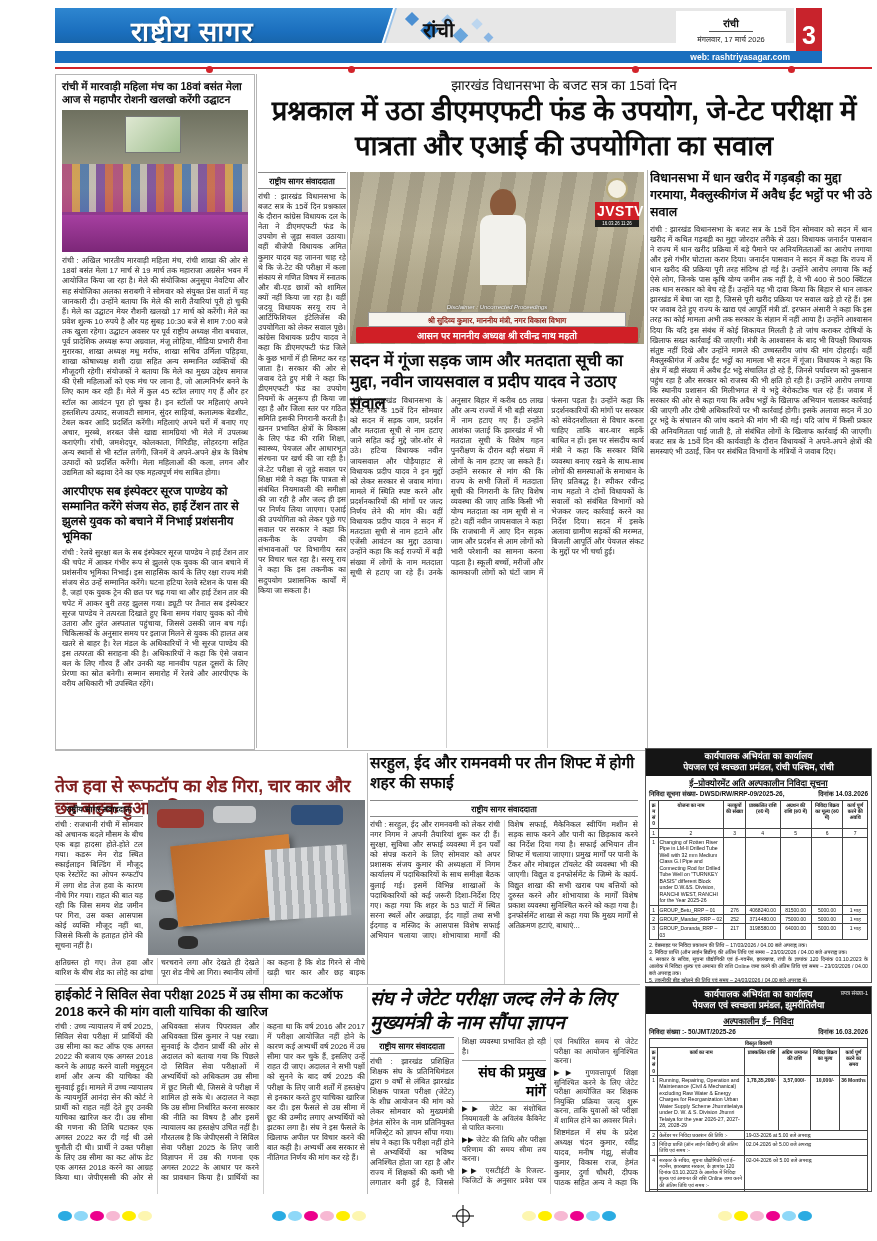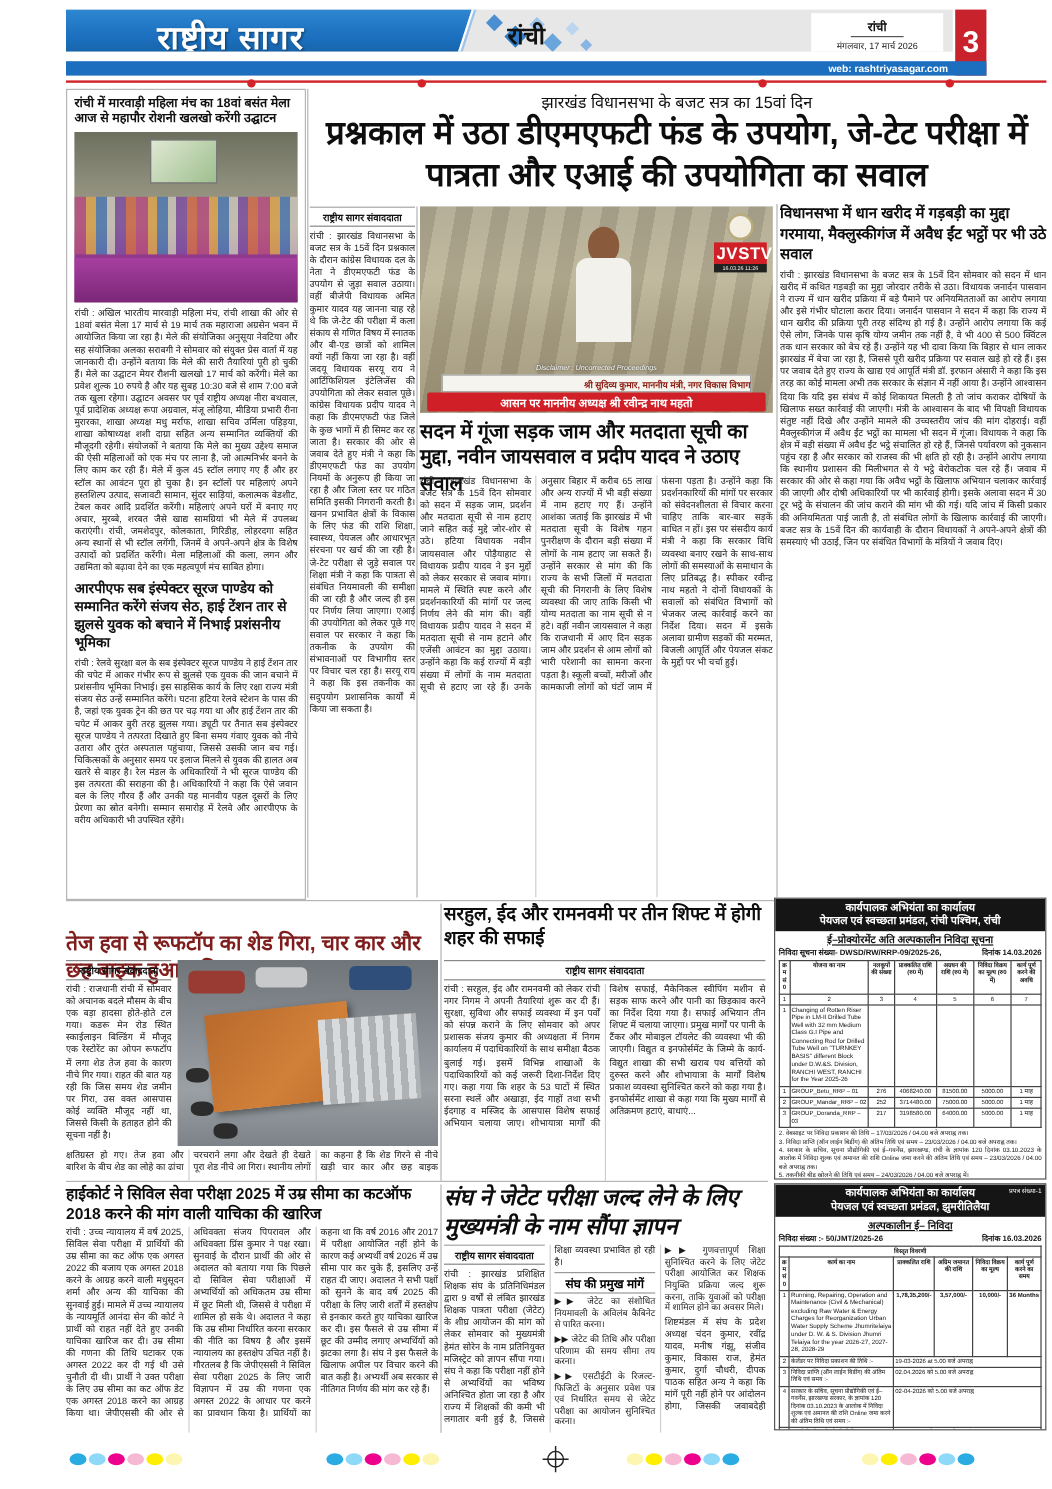--- a/index.html
+++ b/index.html
@@ -61,21 +61,21 @@
   .pa-man { position:absolute; left:44%; top:10%; width:16%; height:62%; }
   .pa-man .head { width:26px; height:30px; border-radius:50% 50% 45% 45%; background:#8a5a3c; margin:0 auto; }
   .pa-man .shirt { width:46px; height:70px; border-radius:10px 10px 0 0; background:#f2f1ec; margin:-4px auto 0; }
   .pa-logo { position:absolute; right:5px; top:6px; width:44px; text-align:center; }
   .pa-logo .circ { width:22px; height:22px; border-radius:50%; background:#f3efe2; border:2px solid #b8ab7c; margin:0 auto 2px; }
   .pa-logo .jvstv { background:#d01f26; color:#fff; font-size:14px; font-weight:bold; padding:1px 2px; letter-spacing:.5px; }
   .pa-logo .ts { background:#21211f; color:#fff; font-size:4.5px; padding:1px 0; }
   .pa-disc { position:absolute; left:10%; right:10%; bottom:34px; text-align:center; color:#f5f5f5; font-size:6px;
       font-style:italic; text-shadow:0 0 2px #333; }
   .pa-cap1 { position:absolute; left:6%; right:6%; bottom:17px; background:#f6f4ee; border:1px solid #999;
-      color:#8c1d12; font-size:7.5px; font-weight:bold; text-align:right; padding:1.5px 0;margin-top:33px; }
+      color:#8c1d12; font-size:7.5px; font-weight:bold; text-align:center; padding:1.5px 0;margin-top:33px; }
   .pa-cap2 { position:absolute; left:2%; right:2%; bottom:1px; background:#d01f26; color:#fff; font-size:9.5px;
       font-weight:bold; text-align:center; padding:1.5px 0; border-radius:2px; }
   .sub-head { top:350px; left:350px; width:294px; font-size:16.5px; font-weight:bold; line-height:1.3; color:#0d0d0d; }
   .sub-body { top:396px; left:350px; width:294px; height:352px; overflow:hidden; }
 
   
   .paddy-box { top:170px; left:650px; width:222px; height:578px; overflow:hidden; }
   .paddy-head { font-size:12.5px; font-weight:bold; line-height:1.35; color:#0d0d0d; margin-bottom:4px; }
 
   
@@ -108,21 +108,21 @@
   table.ttab td.desc { text-align:left; font-size:5.2px; }
   table.ttab td.lbl { text-align:left; }
   .t-notes { font-size:5.2px; line-height:1.3; color:#111; padding:2px 3px 0; text-align:justify; }
   .t-notes div { margin-bottom:.5px; }
 
   
   .court-head { top:987px; left:55px; width:310px; font-size:13px; font-weight:bold; line-height:1.3; color:#0d0d0d; }
   .court-body { top:1022px; left:55px; width:310px; height:172px; overflow:hidden; }
   .union-head { top:987px; left:370px; width:268px; font-size:19px; font-weight:bold; line-height:1.25; color:#0d0d0d; text-align:left;font-style:italic; }
   .union-body { top:1037px; left:370px; width:268px; height:157px; overflow:hidden; }
-  .demand-title { font-weight:bold; font-size:10px; text-align:center; margin:3px 0 2px; border-top:1px solid #999; border-bottom:1px solid #999; padding:1px 0; }
+  .demand-title { font-weight:bold; font-size:14px; text-align:right; margin:3px 0 2px; border-top:1px solid #999; border-bottom:1px solid #999; padding:1px 0; }
   .demand { font-size:7.4px; line-height:1.3; text-align:justify; margin-bottom:2px; color:#1b1b1b; }
 
   
   .regdots { display:flex; gap:2px; }
   .regdots i { width:14px; height:10px; border-radius:50%; display:block; }
   .d1{background:#2aabe2}.d2{background:#8ed8f8}.d3{background:#ec008c}.d4{background:#f7b8d3}.d5{background:#ffee00}.d6{background:#fdf6b0}
 </style>
 </head>
 <body>
 

